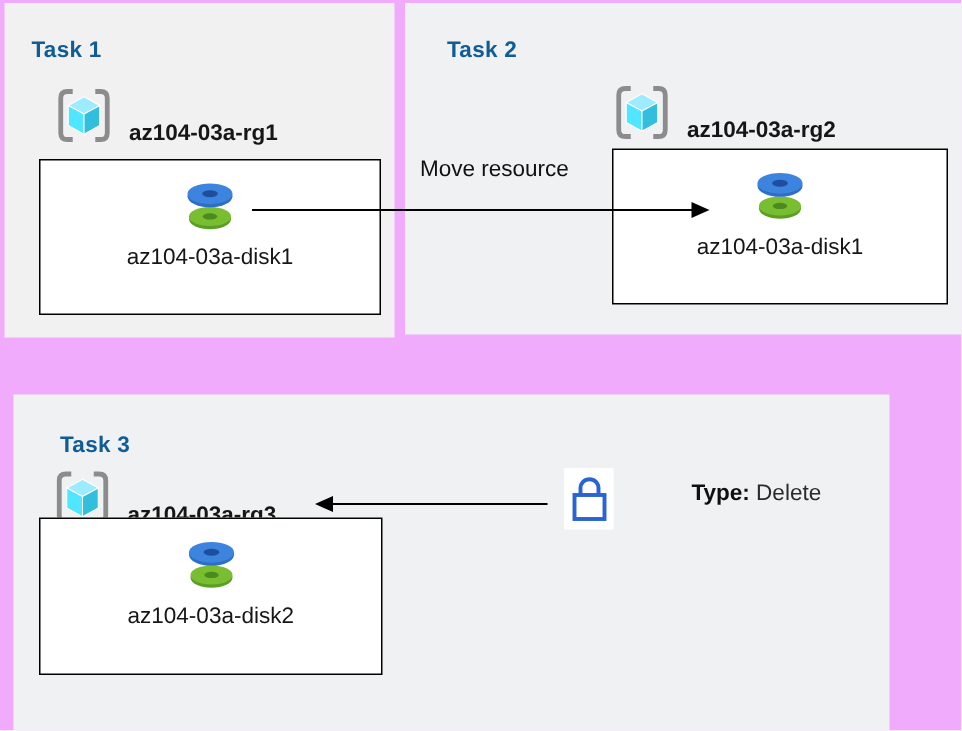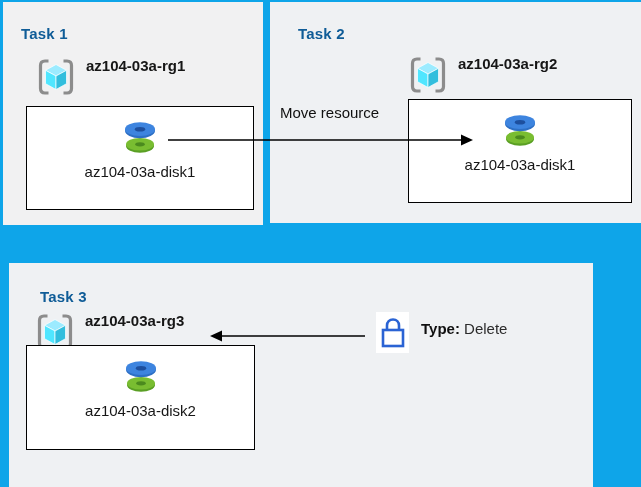--- a/index.html
+++ b/index.html
@@ -1,30 +1,30 @@
 <!DOCTYPE html>
 <html><head>
 <meta charset="utf-8">
 <style>
   html, body { margin:0; padding:0; background:#ffffff; }
   .stage {
     position:relative; width:641px; height:487px; overflow:hidden;
-    background:#0ea5e9; font-family:"Liberation Sans", sans-serif;
+    background:#f0abfc; font-family:"Liberation Sans", sans-serif;
   }
   .panel { position:absolute; background:#f1f1f2; }
   #task1-panel { left:3px;   top:2px;   width:260px; height:223px; }
   #task2-panel { left:270px; top:2px;   width:439px; height:221px; background:#eff1f3; }
   #task3-panel { left:9px;   top:263px; width:584px; height:286px; background:#eff1f3; }
 
   .task-title { position:absolute; font-size:15px; font-weight:bold; color:#0f5c97; letter-spacing:.2px; }
   #task1-panel .task-title { left:18px; top:11px; }
   #task2-panel .task-title { left:28px; top:11px; }
   #task3-panel .task-title { left:31px; top:13px; }
 
-  .rg-row { position:absolute; display:flex; align-items:flex-start; gap:10px; }
+  .rg-row { position:absolute; display:flex; align-items:flex-end; gap:10px; }
   #task1-panel .rg-row { left:33px;  top:55px; }
   #task2-panel .rg-row { left:138px; top:53px; }
   #task3-panel .rg-row { left:26px;  top:49px; }
   .rg-label { font-size:15px; font-weight:bold; color:#161616; }
 
   .resource-box {
     position:absolute; background:#ffffff; border:1.5px solid #000;
     box-sizing:border-box; display:flex; flex-direction:column;
     align-items:center; padding-top:14px; gap:9px;
   }
@@ -32,21 +32,21 @@
   #task2-panel .resource-box { left:138px; top:97px;  width:224px; height:104px; }
   #task3-panel .resource-box { left:17px;  top:82px;  width:229px; height:105px; }
   .disk-label { font-size:15px; font-weight:normal; color:#161616; }
 
   .move-label { position:absolute; left:280px; top:104px; font-size:15px; font-weight:normal; color:#101010; }
 
   .lock-card { position:absolute; left:367px; top:49px; display:flex; gap:12px; align-items:flex-start; }
   .lock-chip { width:33px; height:41px; background:#ffffff; display:flex; align-items:center; justify-content:center; }
   .lock-text { padding-top:6px; }
   .lock-name { font-size:15px; font-weight:bold; color:#101010; line-height:21px; }
-  .lock-type { font-size:15px; color:#2b2b2b; line-height:21px; }
+  .lock-type { font-size:15px; color:#2b2b2b; line-height:21px;margin-left:40px; }
   .lock-type .lock-type-label { font-weight:bold; color:#101010; }
 
   svg.arrows { position:absolute; left:0; top:0; pointer-events:none; }
 </style>
 </head>
 <body>
 
 <div class="stage">
 
   <section class="panel" id="task1-panel">

